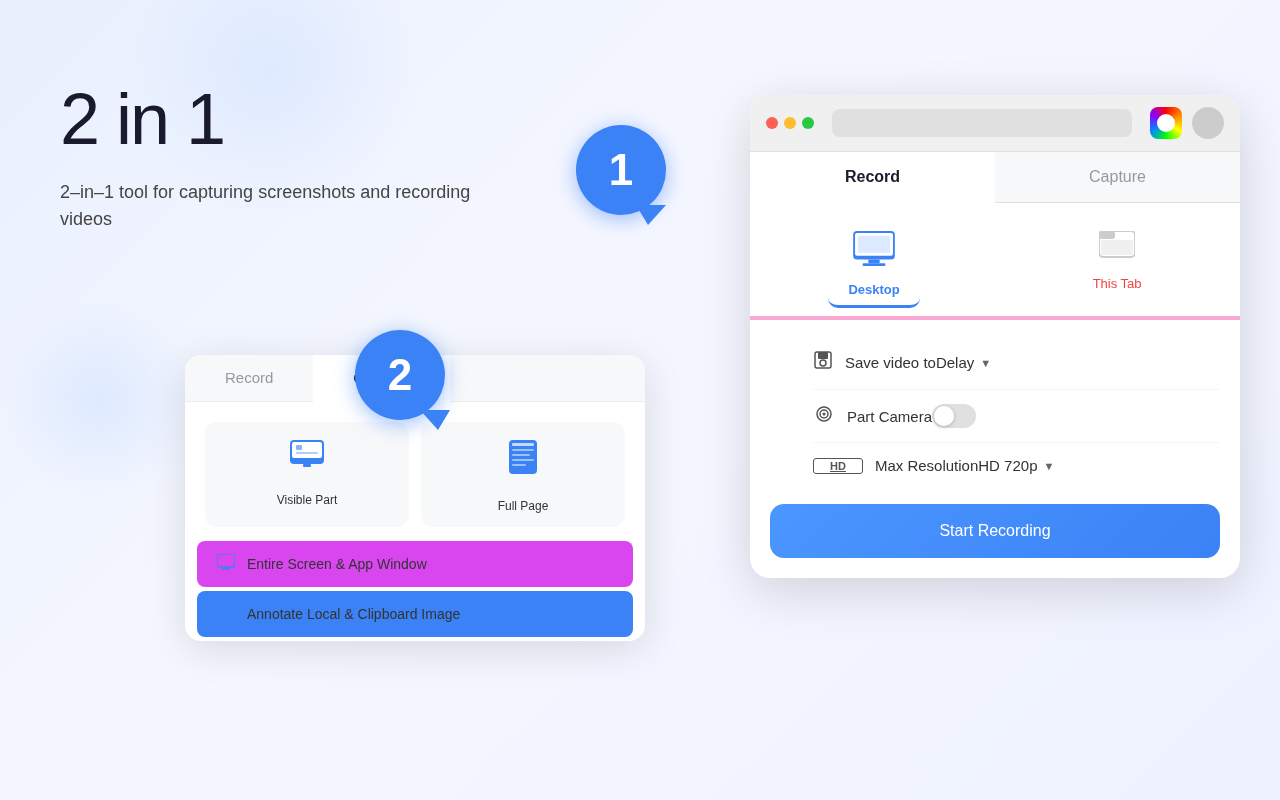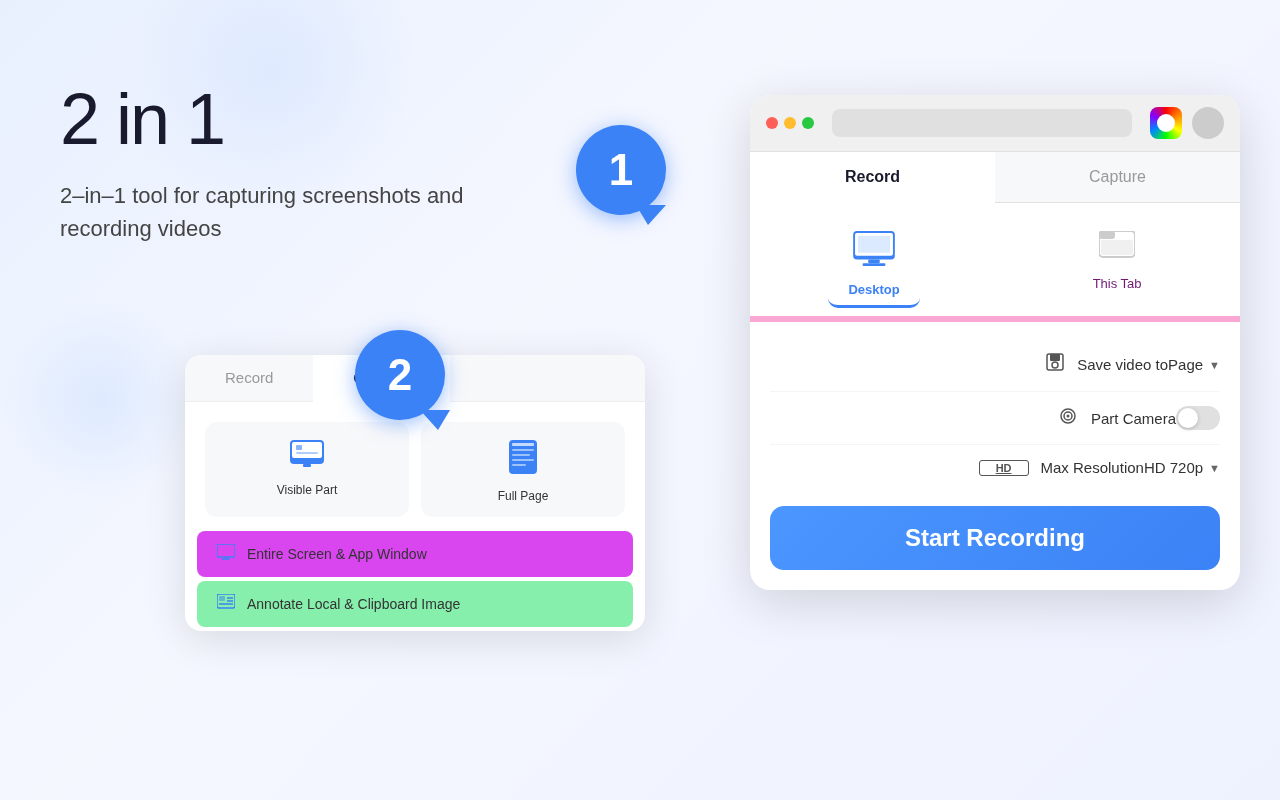--- a/index.html
+++ b/index.html
@@ -46,21 +46,21 @@
     .headline {
       font-size: 72px;
       font-weight: 400;
       color: #1a1a2e;
       line-height: 1.1;
       letter-spacing: -2px;
       margin-bottom: 20px;
     }
 
     .subtitle {
-      font-size: 22px;
+      font-size: 18px;
       color: #444;
       line-height: 1.5;
       margin-bottom: 50px;
       max-width: 420px;
     }
 
     
     .badge-2 {
       position: absolute;
       width: 90px; height: 90px;
@@ -125,21 +125,21 @@
     }
 
     .capture-option-card {
       flex: 1;
       background: #f7f8fa;
       border-radius: 12px;
       padding: 18px 12px 14px;
       display: flex;
       flex-direction: column;
       align-items: center;
-      gap: 8px;
+      gap: 18px;
       cursor: pointer;
     }
 
     .capture-option-card .icon-wrap {
       font-size: 28px;
       color: #3b82f6;
     }
 
     .capture-option-card .label {
       font-size: 12px;
@@ -248,21 +248,21 @@
       background: white;
       border-bottom: 2px solid white;
       margin-bottom: -1px;
     }
 
     
     .source-tabs {
       display: flex;
       justify-content: space-around;
       padding: 20px 16px 8px;
-      border-bottom: 6px solid #f9a8d4;
+      border-bottom: 4px solid #f9a8d4;
       gap: 28px;
     }
 
     .source-tab {
       display: flex;
       flex-direction: column;
       align-items: center;
       gap: 8px;
       cursor: pointer;
       padding: 8px 20px;
@@ -275,43 +275,44 @@
 
     .source-tab .icon {
       font-size: 28px;
       color: #ccc;
     }
     .source-tab.active .icon {
       color: #3b82f6;
     }
     .source-tab .label {
       font-size: 13px;
-      color: #701a75;
+      color: #ef4444;
     }
     .source-tab.active .label {
       color: #3b82f6;
       font-weight: 600;
     }
 
     
     .desktop-icon {
       width: 42px; height: 36px;
     }
 
     
     .settings-list {
       padding: 16px 20px;
     }
 
     .setting-row {
       display: flex;
       align-items: center;
-      justify-content: flex-end;
+      justify-content: flex-start;
       padding: 14px 0;
       border-bottom: 1px solid #f5f5f5;
+      margin-left: 43px;
     }
     .setting-row:last-child { border-bottom: none; }
 
     .setting-left {
       display: flex;
       align-items: center;
       gap: 12px;
       font-size: 15px;
       color: #333;
     }
@@ -352,22 +353,22 @@
       color: #666;
     }
 
     
     .start-btn {
       margin: 0 20px 20px;
       width: calc(100% - 40px);
       padding: 18px;
       background: linear-gradient(135deg, #4b96ff, #3b82f6);
       color: white;
-      font-size: 24px;
-      font-weight: 700;
+      font-size: 16px;
+      font-weight: 400;
       border: none;
       border-radius: 14px;
       cursor: pointer;
       text-align: center;
     }
 
     
     .badge-1 {
       position: absolute;
       width: 90px; height: 90px;
@@ -451,21 +452,21 @@
     <span class="icon">
       <svg width="18" height="16" viewBox="0 0 18 16">
         <rect x="0" y="0" width="18" height="13" rx="2" fill="none" stroke="#3b82f6" stroke-width="1.5"></rect>
         <line x1="9" y1="13" x2="9" y2="15" stroke="#3b82f6" stroke-width="1.5"></line>
         <line x1="5" y1="15" x2="13" y2="15" stroke="#3b82f6" stroke-width="1.5"></line>
       </svg>
     </span>
     <span>Entire Screen &amp; App Window</span>
   </div>
 
-  <div class="capture-list-item" style="background:#86efac;">
+  <div class="capture-list-item" style="background:#3b82f6;">
     <span class="icon">
       <svg width="18" height="16" viewBox="0 0 18 16">
         <rect x="0" y="0" width="18" height="14" rx="2" fill="none" stroke="#3b82f6" stroke-width="1.5"></rect>
         <rect x="2" y="2" width="6" height="5" rx="1" fill="#3b82f6" opacity="0.5"></rect>
         <line x1="10" y1="4" x2="16" y2="4" stroke="#3b82f6" stroke-width="1.5"></line>
         <line x1="10" y1="7" x2="16" y2="7" stroke="#3b82f6" stroke-width="1.5"></line>
         <line x1="2" y1="10" x2="16" y2="10" stroke="#3b82f6" stroke-width="1.5"></line>
       </svg>
     </span>
     <span>Annotate Local &amp; Clipboard Image</span>
@@ -535,21 +536,21 @@
         <span class="setting-icon">
           <svg width="20" height="20" viewBox="0 0 20 20">
             <rect x="2" y="2" width="16" height="16" rx="2" fill="none" stroke="#555" stroke-width="1.5"></rect>
             <rect x="5" y="2" width="10" height="7" rx="1" fill="#555"></rect>
             <rect x="7" y="10" width="6" height="6" rx="3" fill="none" stroke="#555" stroke-width="1.5"></rect>
           </svg>
         </span>
         <span>Save video to</span>
       </div>
       <div class="setting-value">
-        <span>Page</span>
+        <span>Delay</span>
         <span class="dropdown-arrow">▼</span>
       </div>
     </div>
 
 
     <div class="setting-row">
       <div class="setting-left">
         <span class="setting-icon">
           <svg width="22" height="18" viewBox="0 0 22 18">
             <circle cx="11" cy="9" r="7" fill="none" stroke="#555" stroke-width="1.5"></circle>

